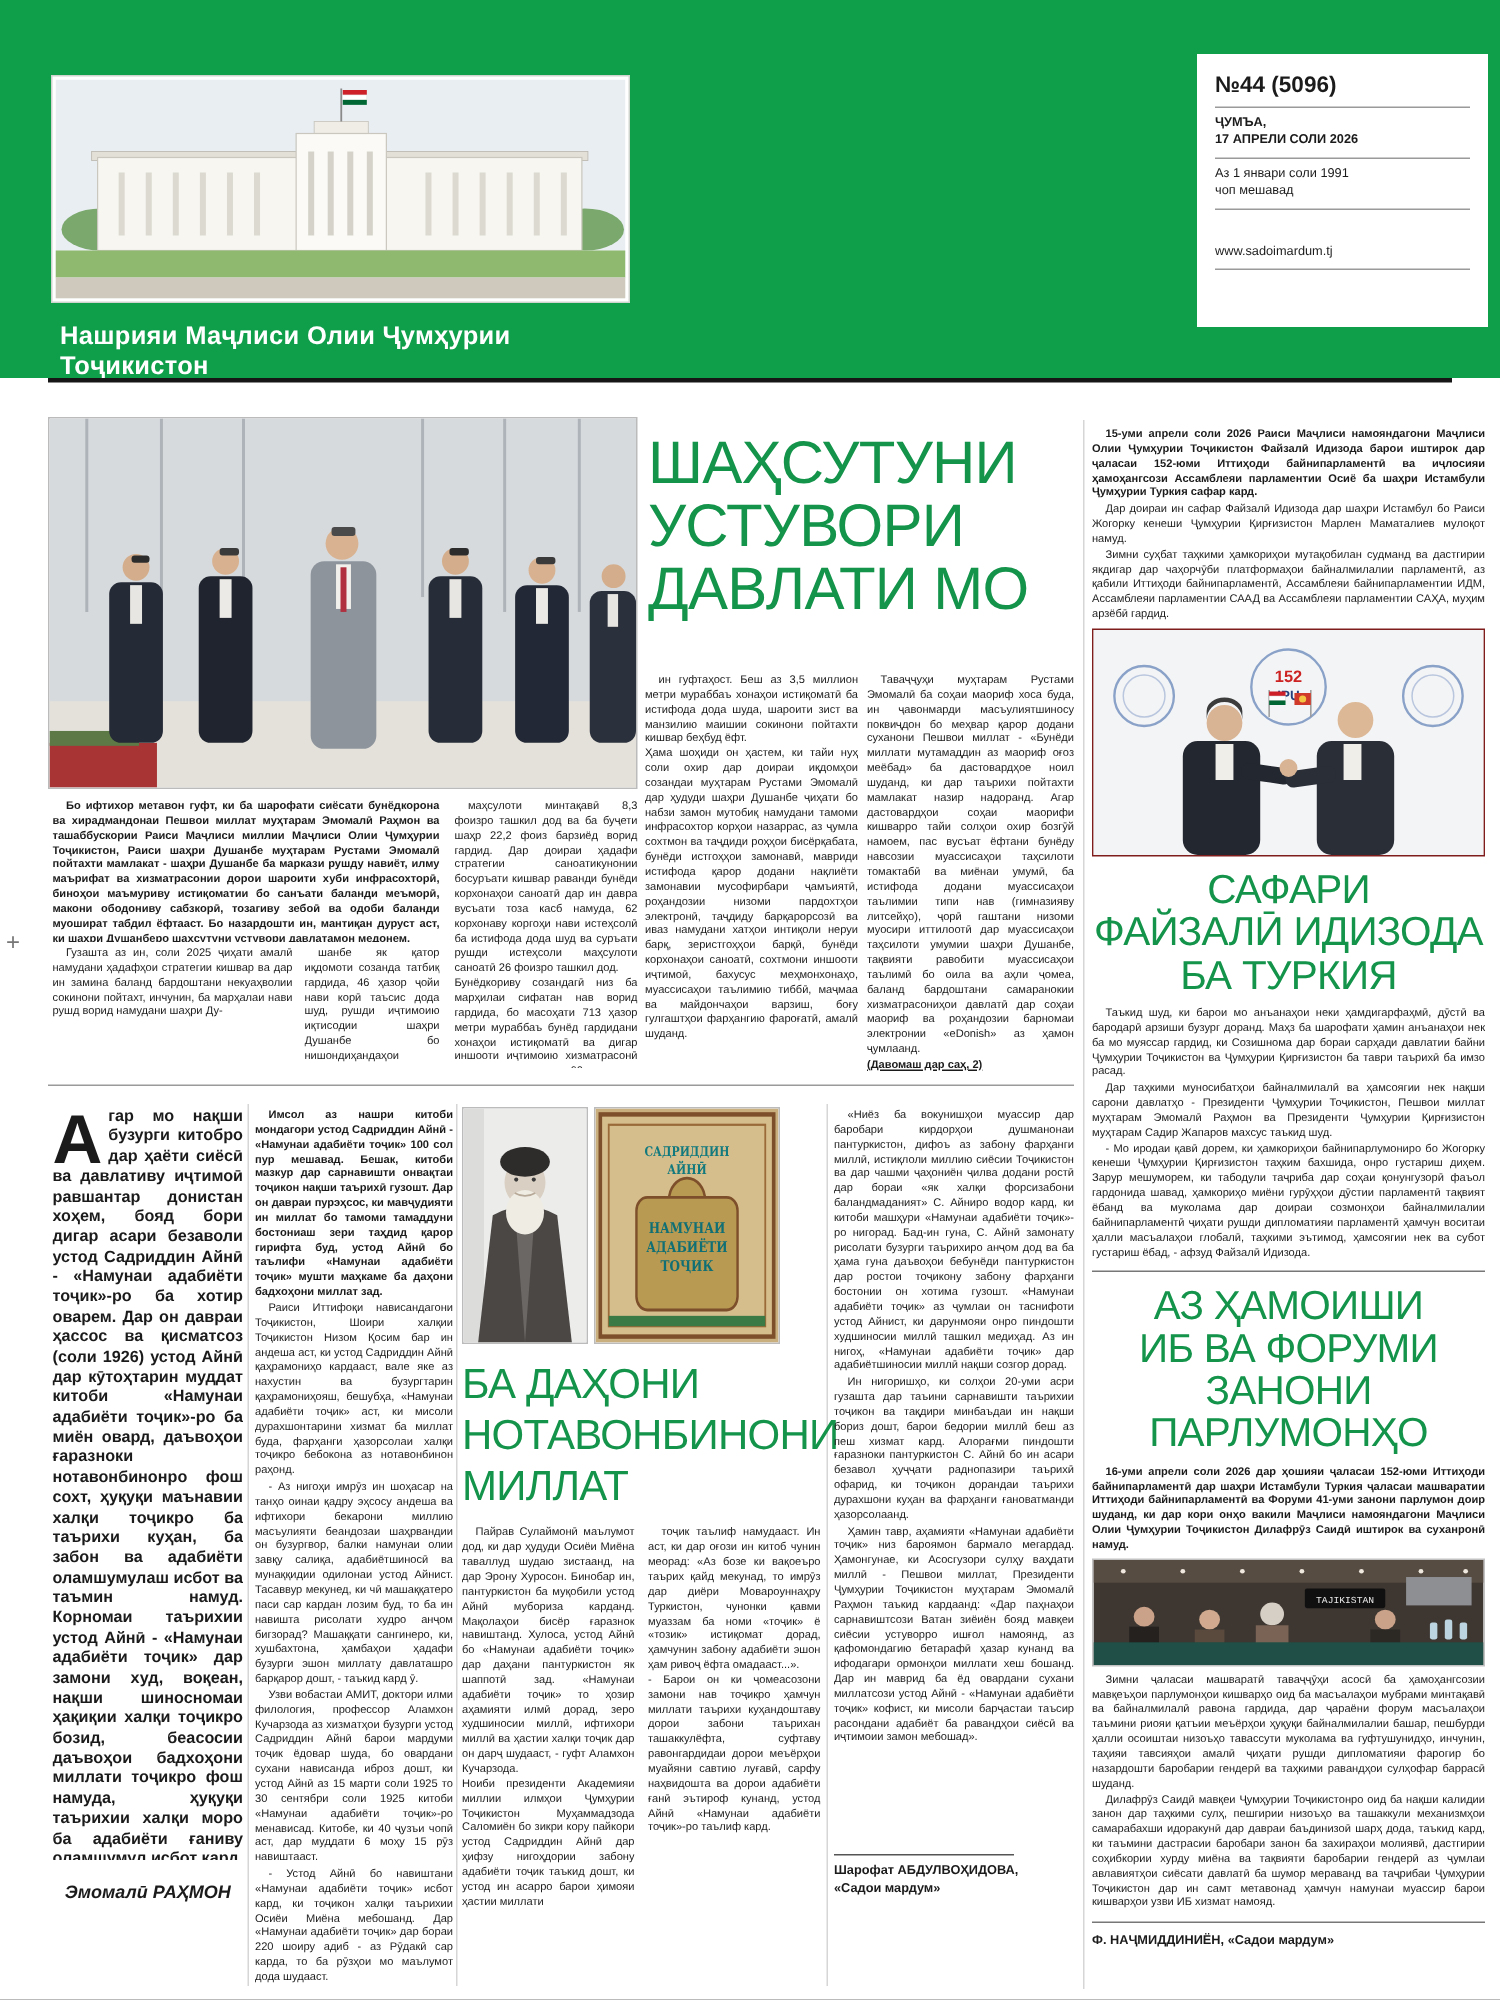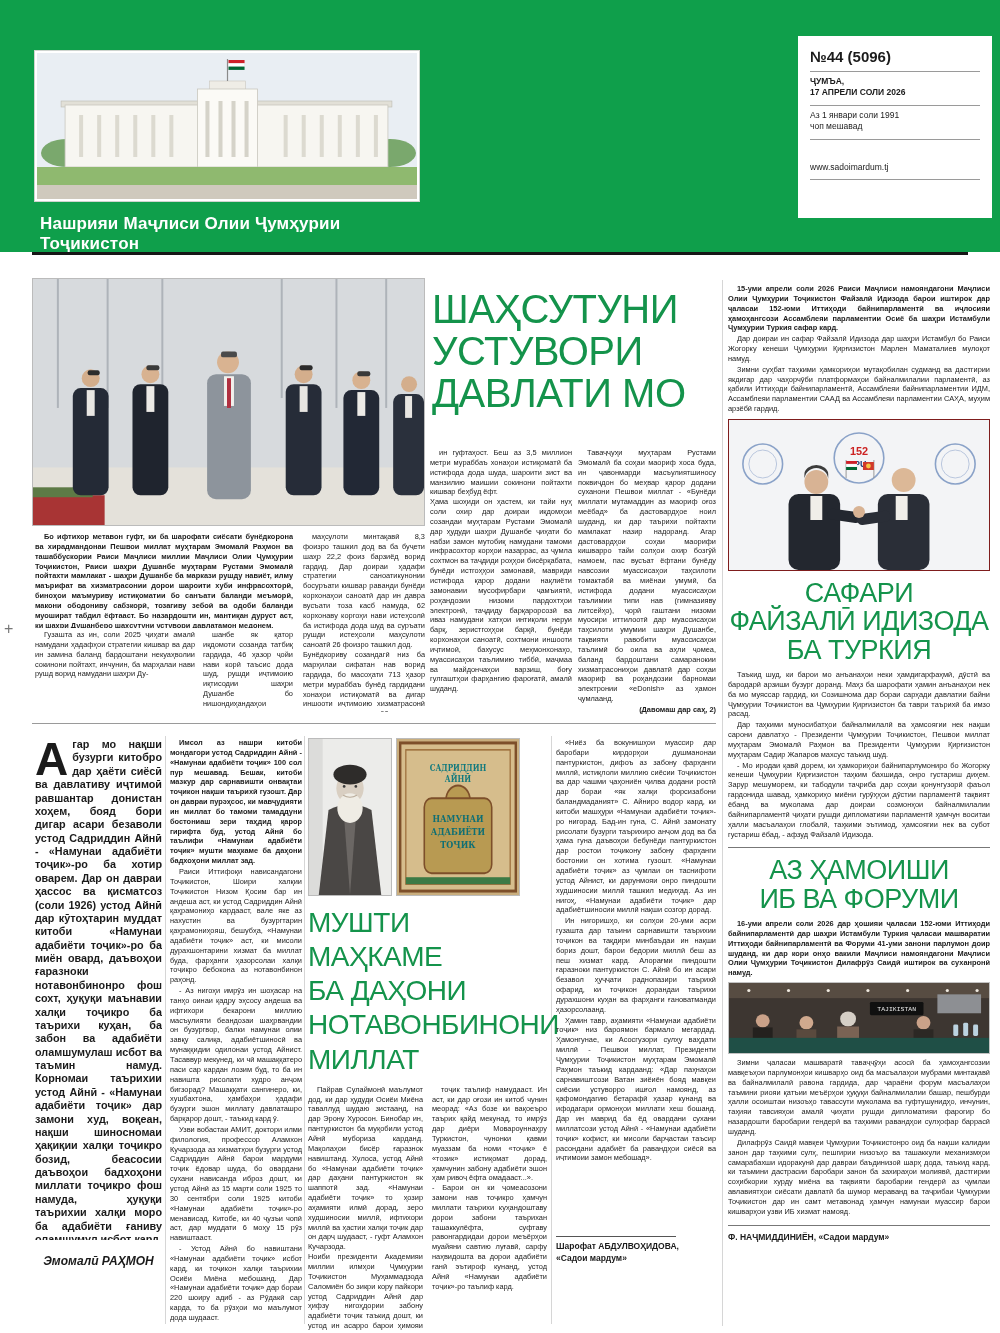--- a/index.html
+++ b/index.html
@@ -34,21 +34,21 @@
   .hline{position:absolute; height:1px; background:#9a9a9a;}
   .clip{overflow:hidden;}
   .photo{display:block;}
   .photo svg{width:100%; height:100%; display:block;}
   
   .main-photo{position:absolute; left:32px; top:278px; width:393px; height:248px; border:1px solid #bbb;}
   .main-headline{position:absolute; left:432px; top:288px; width:290px; font-size:40px;}
   .main-headline div{white-space:nowrap;}
   .col-d{position:absolute; left:430px; top:448px; width:142px; height:266px;}
   .col-e{position:absolute; left:578px; top:448px; width:138px; height:266px;}
-  .continued{text-align:right; font-weight:bold; text-indent:0 !important;}
+  .continued{font-weight:bold; text-indent:0 !important;text-decoration:underline;}
   .underphoto{position:absolute; left:35px; top:532px; width:390px; height:182px;}
   .up-lead{position:absolute; left:0; top:0; width:258px; height:96px; overflow:hidden;}
   .up-a{position:absolute; left:0; top:98px; width:160px; height:82px; overflow:hidden;}
   .up-b{position:absolute; left:168px; top:98px; width:90px; height:82px; overflow:hidden;}
   .up-c{position:absolute; left:268px; top:0; width:122px; height:180px; overflow:hidden;}
   
   .rail{position:absolute; left:728px; top:284px; width:262px; height:1046px; overflow:hidden;}
   .rail-photo1{width:262px; height:152px; border:1px solid #7f1d1d; margin:5px 0 4px;}
   .rail-photo2{width:262px; height:72px; border:1px solid #c2c2c2; margin:4px 0;}
   .rail-headline{text-align:center; font-size:27px; margin:8px 0 6px;}
@@ -277,20 +277,21 @@
 
     <p>Таъкид шуд, ки барои мо анъанаҳои неки ҳамдигарфаҳмӣ, дӯстӣ ва бародарӣ арзиши бузург доранд. Маҳз ба шарофати ҳамин анъанаҳои нек ба мо муяссар гардид, ки Созишнома дар бораи сарҳади давлатии байни Ҷумҳурии Тоҷикистон ва Ҷумҳурии Қирғизистон ба таври таърихӣ ба имзо расад.</p>
     <p>Дар таҳкими муносибатҳои байналмилалӣ ва ҳамсоягии нек нақши сарони давлатҳо - Президенти Ҷумҳурии Тоҷикистон, Пешвои миллат муҳтарам Эмомалӣ Раҳмон ва Президенти Ҷумҳурии Қирғизистон муҳтарам Садир Жапаров махсус таъкид шуд.</p>
     <p>- Мо иродаи қавӣ дорем, ки ҳамкориҳои байнипарлумониро бо Жогорку кенеши Ҷумҳурии Қирғизистон таҳким бахшида, онро густариш диҳем. Зарур мешуморем, ки табодули таҷриба дар соҳаи қонунгузорӣ фаъол гардонида шавад, ҳамкориҳо миёни гурӯҳҳои дӯстии парламентӣ тақвият ёбанд ва муколама дар доираи созмонҳои байналмилалии байнипарламентӣ ҷиҳати рушди дипломатияи парламентӣ ҳамчун воситаи ҳалли масъалаҳои глобалӣ, таҳкими эътимод, ҳамсоягии нек ва субот густариш ёбад, - афзуд Файзалӣ Идизода.</p>
 
     <div class="sep"></div>
 
     <h2 class="rail-headline green-head">
       <div>АЗ ҲАМОИШИ</div>
       <div>ИБ ВА ФОРУМИ</div>
+      <div>ЗАНОНИ ПАРЛУМОНҲО</div>
     </h2>
 
     <p class="lead-bold">16-уми апрели соли 2026 дар ҳошияи ҷаласаи 152-юми Иттиҳоди байнипарламентӣ дар шаҳри Истамбули Туркия ҷаласаи машваратии Иттиҳоди байнипарламентӣ ва Форуми 41-уми занони парлумон доир шуданд, ки дар кори онҳо вакили Маҷлиси намояндагони Маҷлиси Олии Ҷумҳурии Тоҷикистон Дилафрӯз Саидӣ иштирок ва суханронӣ намуд.</p>
 
     <div class="rail-photo2 photo">
       <svg viewBox="0 0 262 74" preserveAspectRatio="none">
         <rect x="0" y="0" width="262" height="74" fill="#3d3631"></rect>
         <rect x="0" y="0" width="262" height="16" fill="#574c42"></rect>
         <g fill="#efe9df">
             <circle cx="20" cy="8" r="1.6"></circle>
@@ -377,21 +378,20 @@
           <circle cx="76" cy="62" r="15" fill="#b89a52" stroke="#7d4f2a" stroke-width="2"></circle>
           <rect x="34" y="60" width="84" height="76" rx="9" fill="#b89a52" stroke="#7d4f2a" stroke-width="2"></rect>
           <text x="76" y="84" font-size="10" font-weight="bold" fill="#0f6f74" text-anchor="middle" font-family="DejaVu Serif, serif">НАМУНАИ</text>
           <text x="76" y="97" font-size="10" font-weight="bold" fill="#0f6f74" text-anchor="middle" font-family="DejaVu Serif, serif">АДАБИЁТИ</text>
           <text x="76" y="110" font-size="10" font-weight="bold" fill="#0f6f74" text-anchor="middle" font-family="DejaVu Serif, serif">ТОҶИК</text>
           <rect x="11" y="140" width="130" height="7" fill="#3c7a45"></rect>
         </svg>
       </div>
     </div>
     <h2 class="mid-headline green-head">
-      <div>МУШТИ МАҲКАМЕ</div>
       <div>БА ДАҲОНИ</div>
       <div>НОТАВОНБИНОНИ</div>
       <div>МИЛЛАТ</div>
     </h2>
     <div class="mid-subcols">
       <div class="sc tiny">
         <p>Пайрав Сулаймонӣ маълумот дод, ки дар ҳудуди Осиёи Миёна таваллуд шудаю зистаанд, на дар Эрону Хуросон. Бинобар ин, пантуркистон ба муқобили устод Айнӣ мубориза карданд. Мақолаҳои бисёр ғаразнок навиштанд. Хулоса, устод Айнӣ бо «Намунаи адабиёти тоҷик» дар даҳани пантуркистон як шаппотӣ зад. «Намунаи адабиёти тоҷик» то ҳозир аҳамияти илмӣ дорад, зеро худшиносии миллӣ, ифтихори миллӣ ва ҳастии халқи тоҷик дар он дарҷ шудааст, - гуфт Аламхон Кучарзода.
 Ноиби президенти Академияи миллии илмҳои Ҷумҳурии Тоҷикистон Муҳаммадзода Саломиён бо зикри кору пайкори устод Садриддин Айнӣ дар ҳифзу нигоҳдории забону адабиёти тоҷик таъкид дошт, ки устод ин асарро барои ҳимояи ҳастии миллати</p>
       </div>
       <div class="sc tiny">

